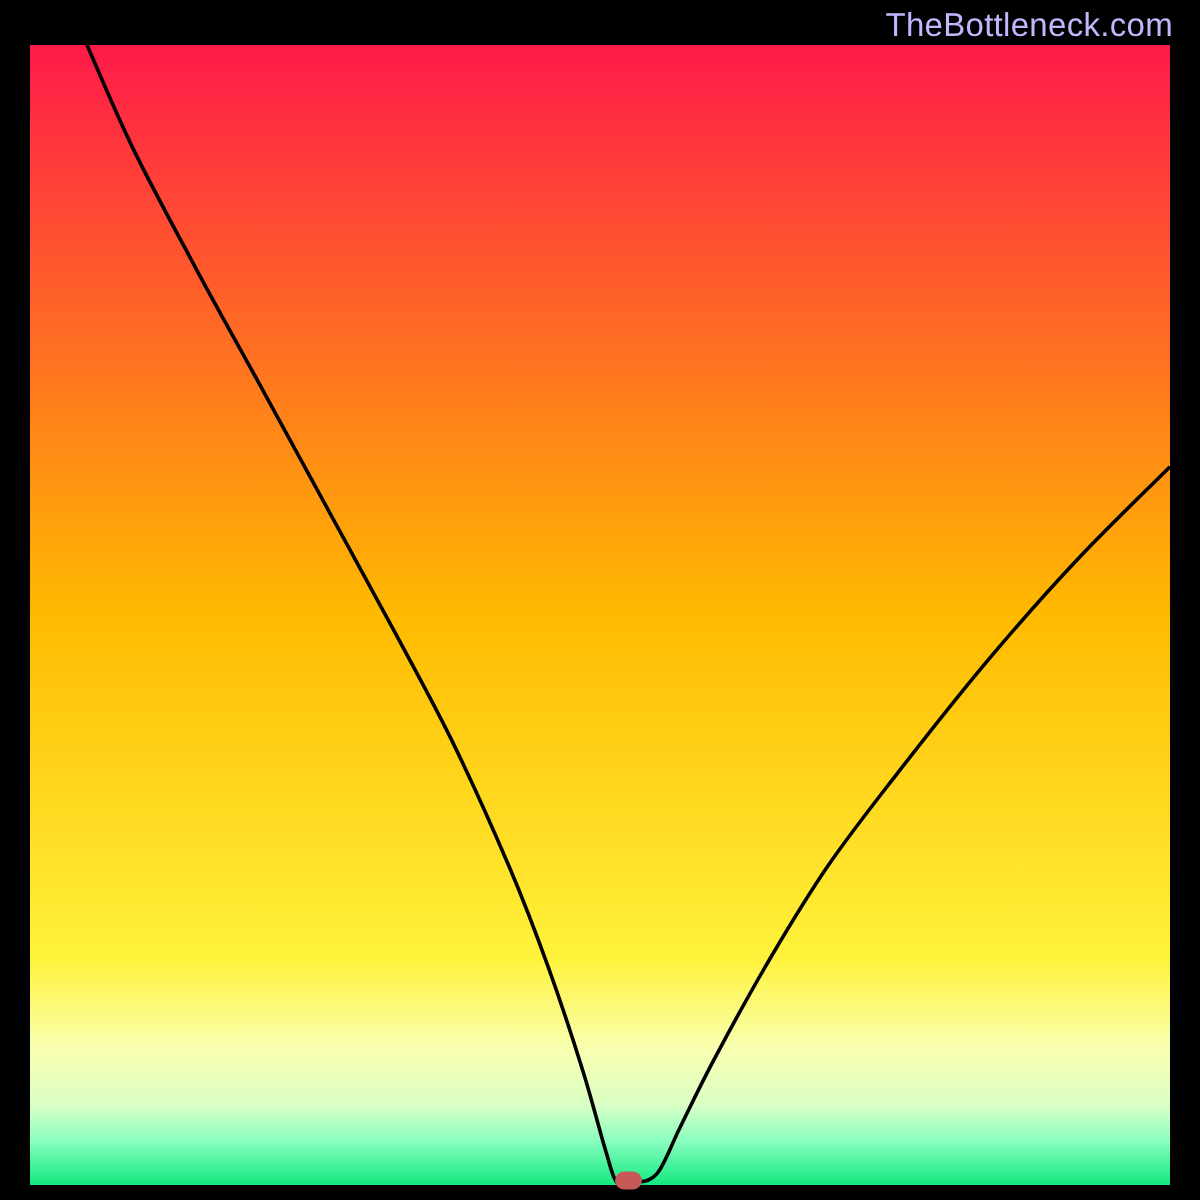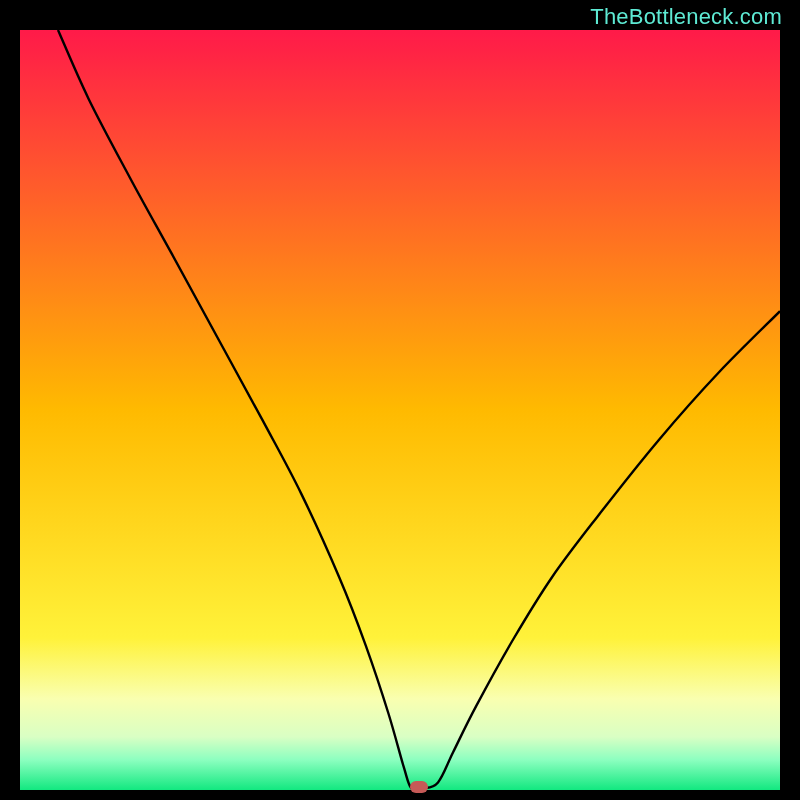--- a/index.html
+++ b/index.html
@@ -23,21 +23,21 @@
     position: absolute;
     left: 0;
     top: 0;
     width: 760px;
     height: 760px;
   }
   .watermark {
     position: absolute;
     top: 4px;
     right: 18px;
-    color: #5eead4;
+    color: #c4b5fd;
     font-size: 22px;
     font-weight: 500;
     letter-spacing: 0.2px;
   }
   .marker {
     position: absolute;
     width: 18px;
     height: 12px;
     background: #c65a57;
     border-radius: 6px;

